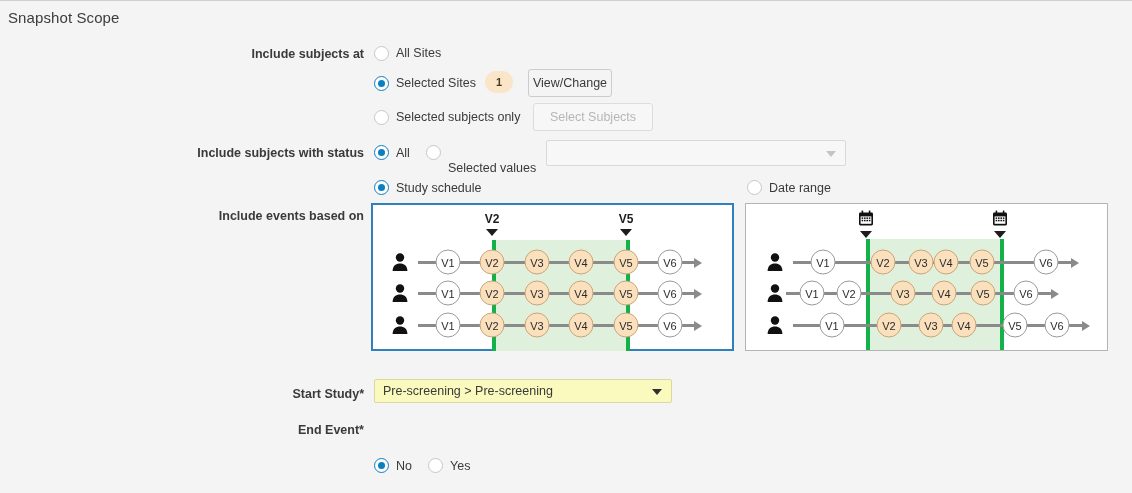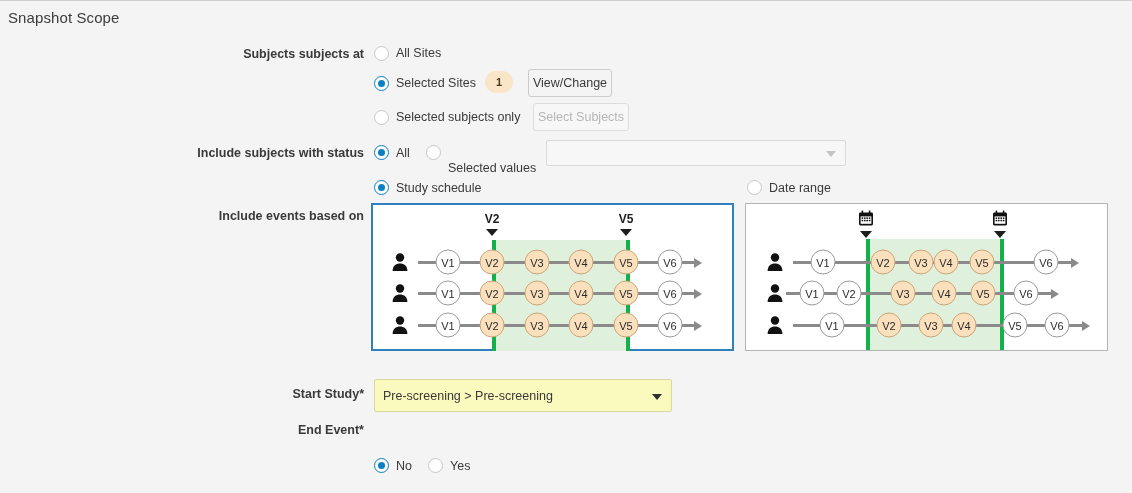--- a/index.html
+++ b/index.html
@@ -110,21 +110,21 @@
     right: 9px; top: 50%;
     margin-top: -2px;
     width: 0; height: 0;
     border-left: 5px solid transparent;
     border-right: 5px solid transparent;
     border-top: 6px solid #c4c4c4;
   }
   .sel.yellow {
     background: #fbfabe;
     border-color: #d9d8a0;
-    height: 33px;
+    height: 24px;
   }
   .sel.yellow .caret { border-top-color: #2f2f2f; }
   
   .panel {
     position: absolute;
     box-sizing: border-box;
     background: #ffffff;
   }
   .panel.selected { border: 2px solid #2f80bd; }
   .panel.plain { border: 1px solid #b4b4b4; }
@@ -194,33 +194,33 @@
     transform: translate(-50%, -50%);
   }
 </style>
 </head>
 <body>
 
 <div id="root">
 
   <div class="page-title">Snapshot Scope</div>
 
-  <div class="row-label" style="top:46px;">Subjects subjects at</div>
+  <div class="row-label" style="top:46px;">Include subjects at</div>
 
   <div class="radio" style="left:374px; top:45px;"></div>
   <div class="radio-text" style="left:396px; top:45px;">All Sites</div>
 
   <div class="radio on" style="left:374px; top:75px;"></div>
   <div class="radio-text" style="left:396px; top:75px;">Selected Sites</div>
   <div class="badge" style="left:485px; top:70px;">1</div>
   <div class="btn" style="left:528px; top:68px; width:84px;">View/Change</div>
 
   <div class="radio" style="left:374px; top:109px;"></div>
   <div class="radio-text" style="left:396px; top:109px;">Selected subjects only</div>
-  <div class="btn disabled" style="left:533px; top:102px; width:96px;">Select Subjects</div>
+  <div class="btn disabled" style="left:533px; top:102px; width:120px;">Select Subjects</div>
 
   <div class="row-label" style="top:145px;">Include subjects with status</div>
 
   <div class="radio on" style="left:374px; top:144px;"></div>
   <div class="radio-text" style="left:396px; top:145px;">All</div>
 
   <div class="radio" style="left:426px; top:144px;"></div>
   <div class="radio-text" style="left:448px; top:148px;margin-top:12px;">Selected values</div>
 
   <div class="sel" style="left:546px; top:139px; width:300px;">

